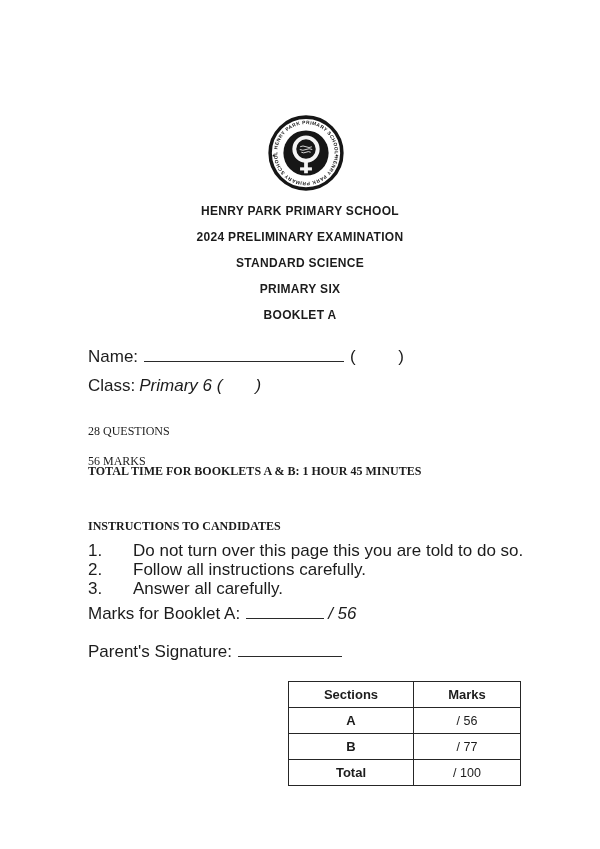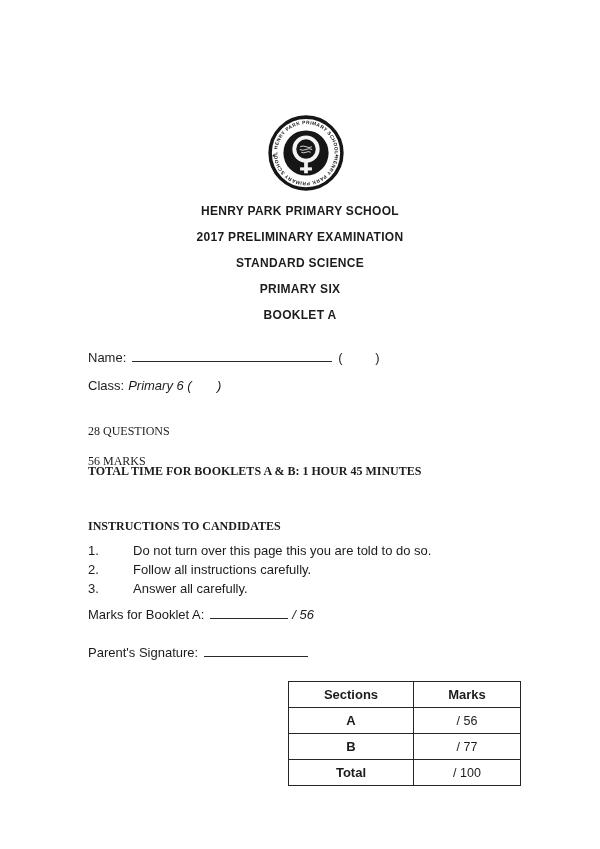--- a/index.html
+++ b/index.html
@@ -9,21 +9,21 @@
     margin:0 auto;
     background:#ffffff;
     font-family:"Liberation Sans", sans-serif;
     color:#1c1c1c;
     font-size:11.5px;
     overflow:hidden;
   }
   .abs{position:absolute;}
   .center{left:0;width:100%;text-align:center;}
   .title-line{font-weight:bold;font-size:12px;letter-spacing:.3px;line-height:14px;}
-  .body-row{left:88px;line-height:14px;font-size:13px;white-space:nowrap;}
+  .body-row{left:88px;line-height:14px;font-size:17px;white-space:nowrap;}
   .bold{font-weight:bold;}
   .big{font-size:12px;font-family:Liberation Serif, serif;}
   .uline{
     display:inline-block;
     height:11px;
     border-bottom:1.6px solid #2a2a2a;
     vertical-align:baseline;
   }
   .gap-l{margin-left:6px;}
   .gap-s{margin-left:4px;font-style:italic;}
@@ -72,21 +72,21 @@
         <path d="M42.5,42 q3.5,-2 7.5,0 t7.5,0" fill="none" stroke="#f4f4f4" stroke-width="1.1"></path>
         <path d="M42,45.5 q4,2 8,0 t8,0" fill="none" stroke="#f4f4f4" stroke-width="1.1"></path>
         <path d="M44,49 q3,1.6 6,0 t6,0" fill="none" stroke="#f4f4f4" stroke-width="1.1"></path>
         <rect x="47.6" y="61" width="4.8" height="15" fill="#f4f4f4"></rect>
         <rect x="42.4" y="68.4" width="15.2" height="4" fill="#f4f4f4"></rect>
       </g>
     </svg>
   </div>
 
   <div class="abs center title-line" style="top:204px;">HENRY PARK PRIMARY SCHOOL</div>
-  <div class="abs center title-line" style="top:230px;">2017 PRELIMINARY EXAMINATION</div>
+  <div class="abs center title-line" style="top:230px;">2024 PRELIMINARY EXAMINATION</div>
   <div class="abs center title-line" style="top:256px;">STANDARD SCIENCE</div>
   <div class="abs center title-line" style="top:282px;">PRIMARY SIX</div>
   <div class="abs center title-line" style="top:308px;">BOOKLET A</div>
 
   <div class="abs body-row" style="top:350px;">
     <span>Name:</span><span class="uline gap-l" style="width:200px;"></span><span class="gap-l">(&nbsp;&nbsp;&nbsp;&nbsp;&nbsp;&nbsp;&nbsp;&nbsp;&nbsp;)</span>
   </div>
   <div class="abs body-row" style="top:379px;">
     <span>Class:</span><span class="gap-s">Primary 6 (&nbsp;&nbsp;&nbsp;&nbsp;&nbsp;&nbsp;&nbsp;)</span>
   </div>

